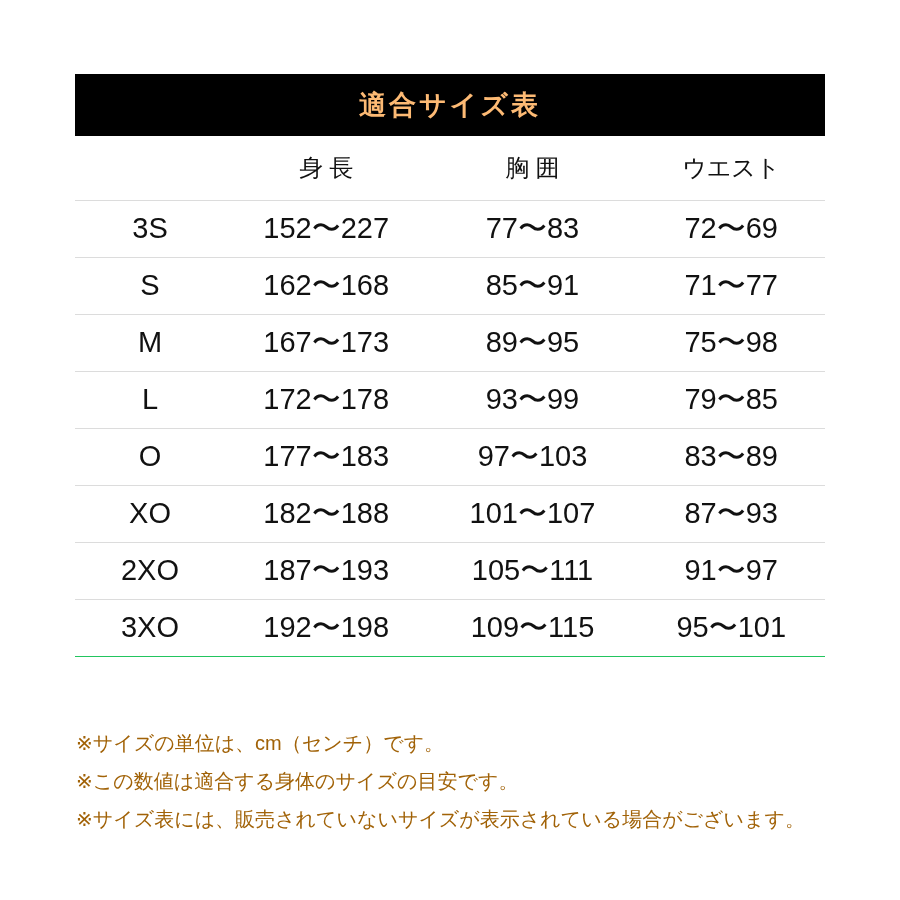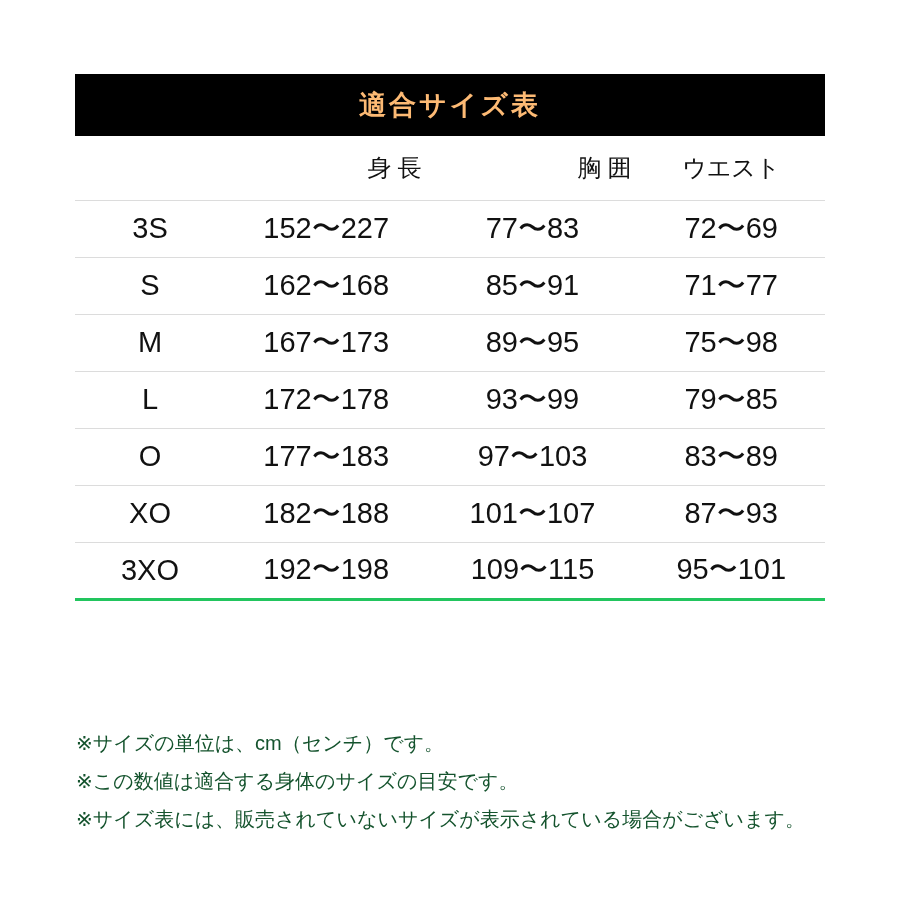--- a/index.html
+++ b/index.html
@@ -45,31 +45,31 @@
   .size-table th, .size-table td {
     text-align: center;
     vertical-align: middle;
     padding: 0;
     color: #111111;
     font-size: 29px;
     font-weight: normal;
   }
   .size-table thead tr { height: 64px; }
   .size-table thead th { font-size: 24px; }
-  .size-table thead th.spread { letter-spacing: 6px; text-indent: 6px; text-align: right; }
+  .size-table thead th.spread { letter-spacing: 6px; text-indent: 6px; }
   .size-table tbody tr { height: 57px; border-top: 1px solid #dcdcdc; }
-  .size-table tbody tr:last-child { border-bottom: 3px solid #22c55e; }
+  .size-table tbody tr:last-child { border-bottom: 1px solid #22c55e; }
   .notes {
     position: absolute;
     left: 76px;
     top: 724px;
     width: 760px;
     font-size: 20px;
     line-height: 38px;
-    color: #14532d;
+    color: #a16207;
   }
   .note-line { white-space: nowrap; }
 </style>
 </head>
 <body>
 
 <div class="page">
 
   <div class="title-bar">
     <span>適合サイズ表</span>
@@ -121,20 +121,26 @@
         <td>97〜103</td>
         <td>83〜89</td>
       </tr>
       <tr>
         <td>XO</td>
         <td>182〜188</td>
         <td>101〜107</td>
         <td>87〜93</td>
       </tr>
       <tr>
+        <td>2XO</td>
+        <td>187〜193</td>
+        <td>105〜111</td>
+        <td>91〜97</td>
+      </tr>
+      <tr>
         <td>3XO</td>
         <td>192〜198</td>
         <td>109〜115</td>
         <td>95〜101</td>
       </tr>
     </tbody>
   </table>
 
   <div class="notes">
     <div class="note-line">※サイズの単位は、cm（センチ）です。</div>

